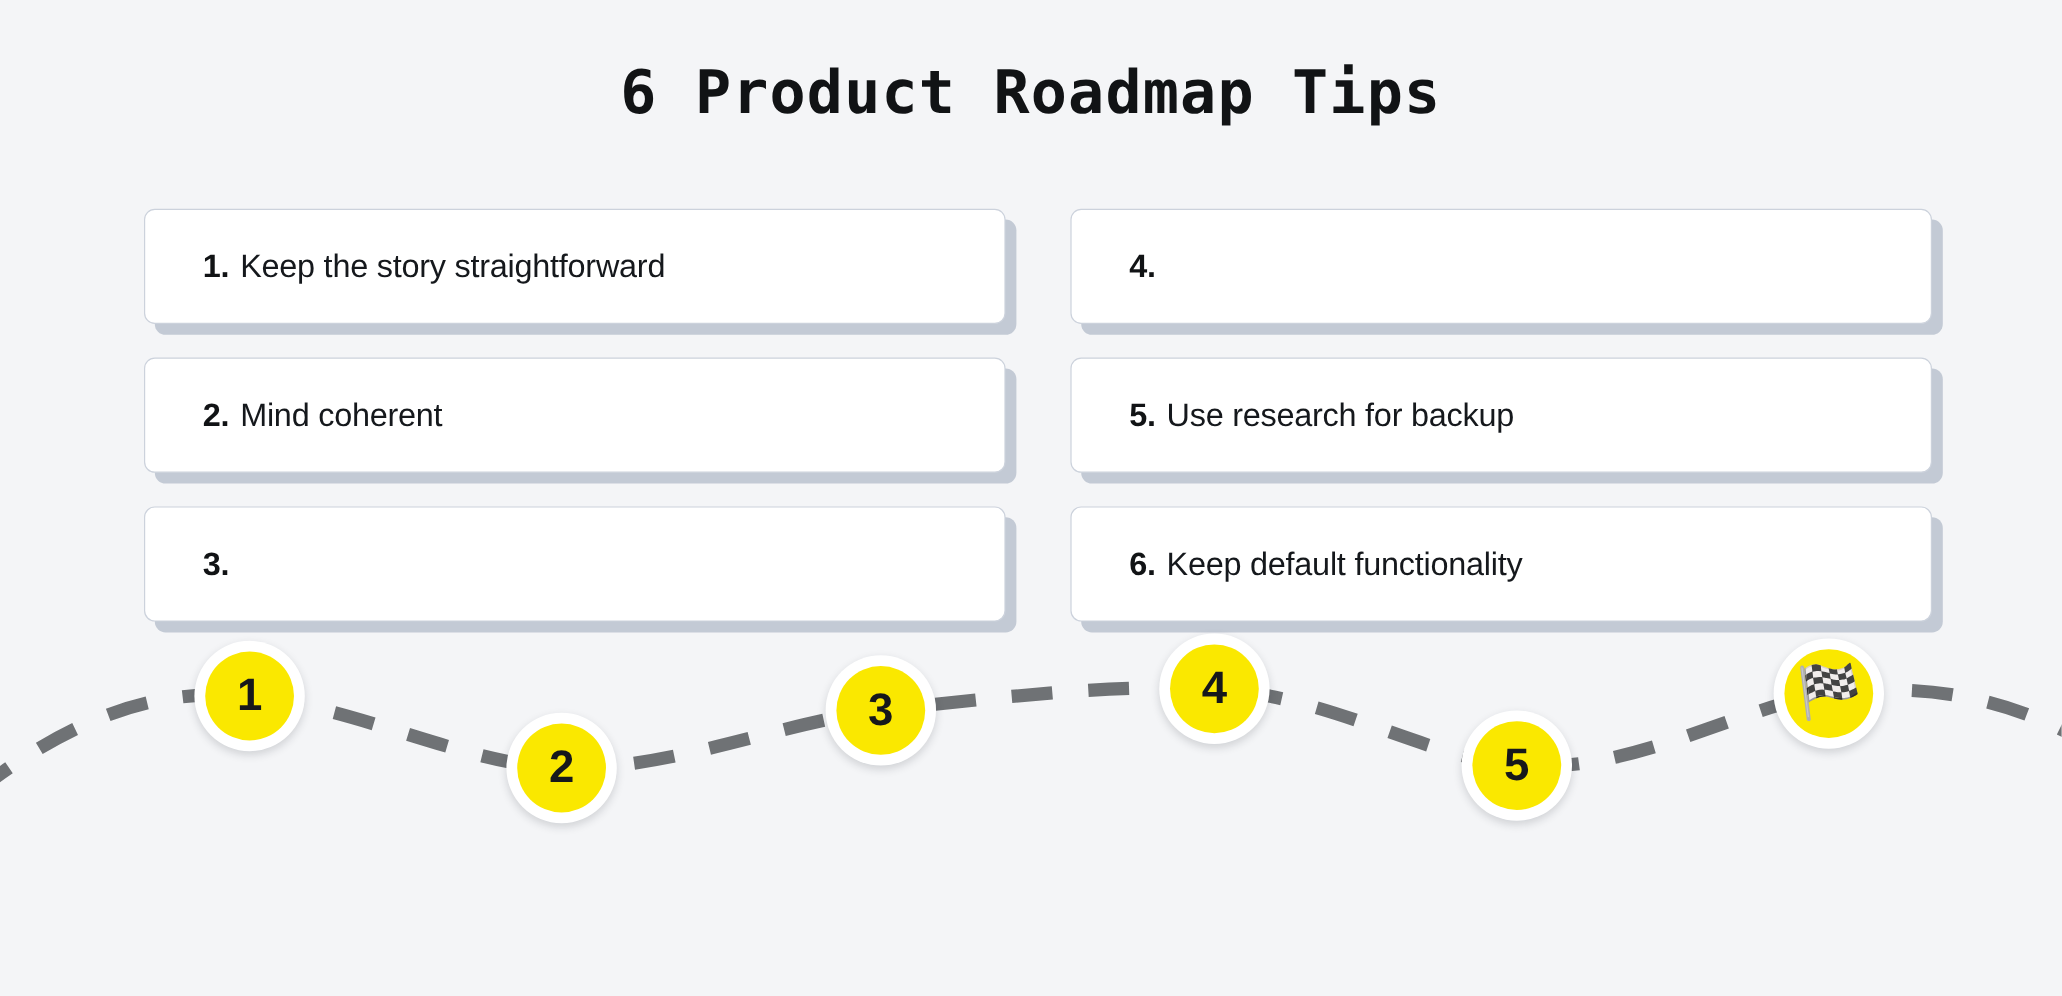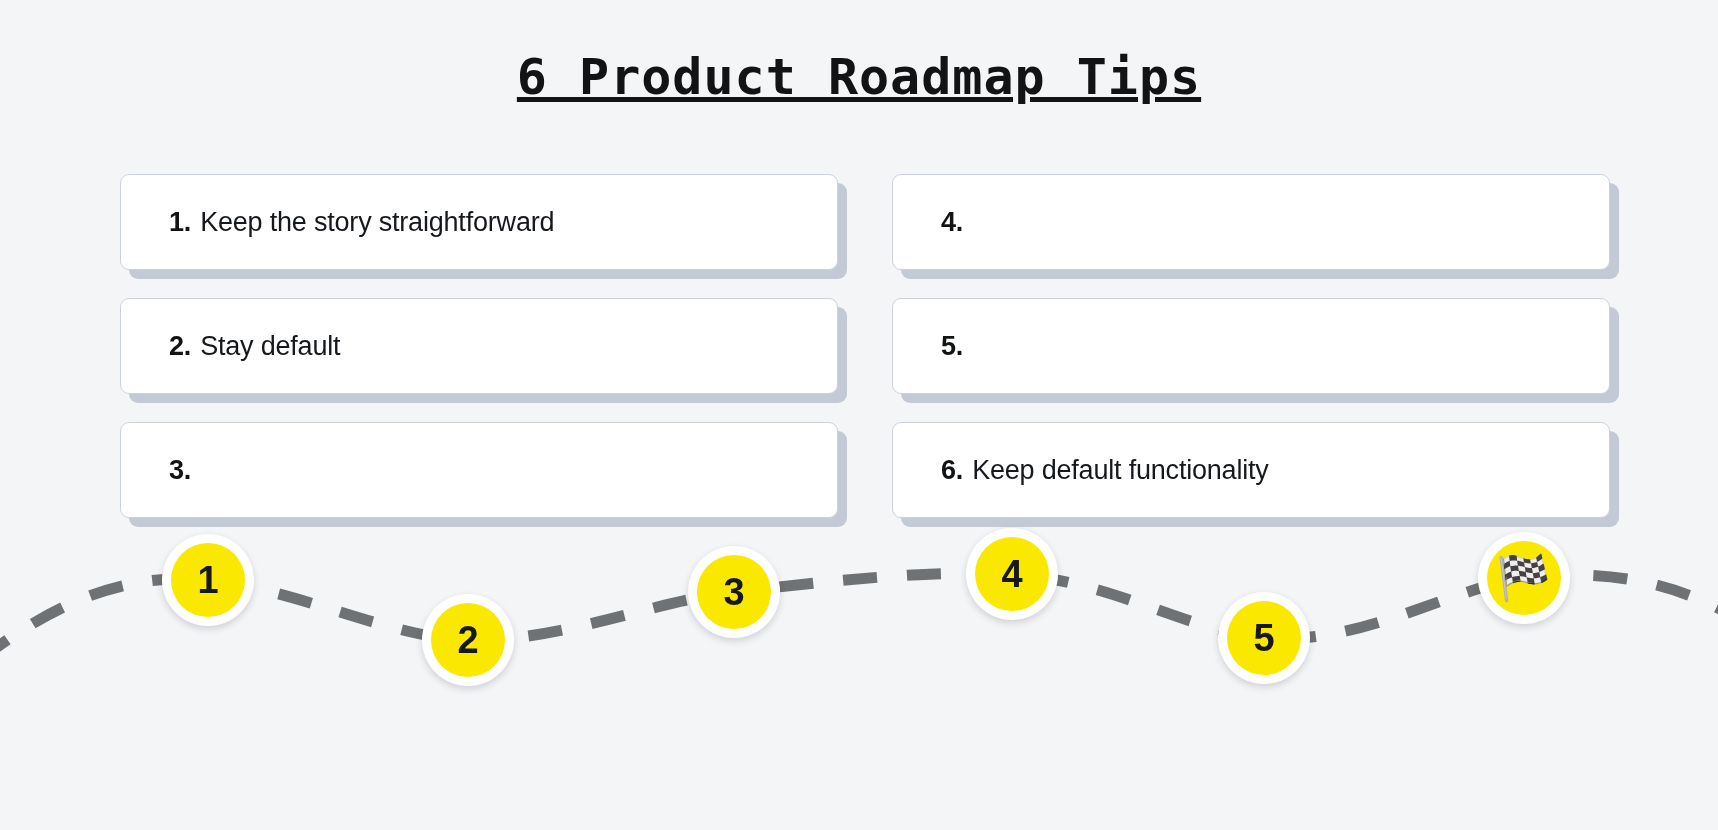--- a/index.html
+++ b/index.html
@@ -28,21 +28,20 @@
     top: 48px;
     left: 0;
     width: 1718px;
     text-align: center;
     font-family: "DejaVu Sans Mono", "Liberation Mono", monospace;
     font-size: 50px;
     font-weight: 700;
     letter-spacing: 1px;
     color: #111315;
     white-space: nowrap;
-    text-decoration: underline;
   }
 
   
   .cards {
     position: absolute;
     top: 174px;
     left: 120px;
     width: 1490px;
     display: grid;
     grid-template-columns: 718px 718px;
@@ -140,24 +139,25 @@
   <div class="cards">
     <div class="card">
       <span class="card-num">1.</span>
       <span class="card-text">Keep the story straightforward</span>
     </div>
     <div class="card">
       <span class="card-num">4.</span>
     </div>
     <div class="card">
       <span class="card-num">2.</span>
-      <span class="card-text">Stay default</span>
+      <span class="card-text">Mind coherent</span>
     </div>
     <div class="card">
       <span class="card-num">5.</span>
+      <span class="card-text">Use research for backup</span>
     </div>
     <div class="card">
       <span class="card-num">3.</span>
     </div>
     <div class="card">
       <span class="card-num">6.</span>
       <span class="card-text">Keep default functionality</span>
     </div>
   </div>
 

